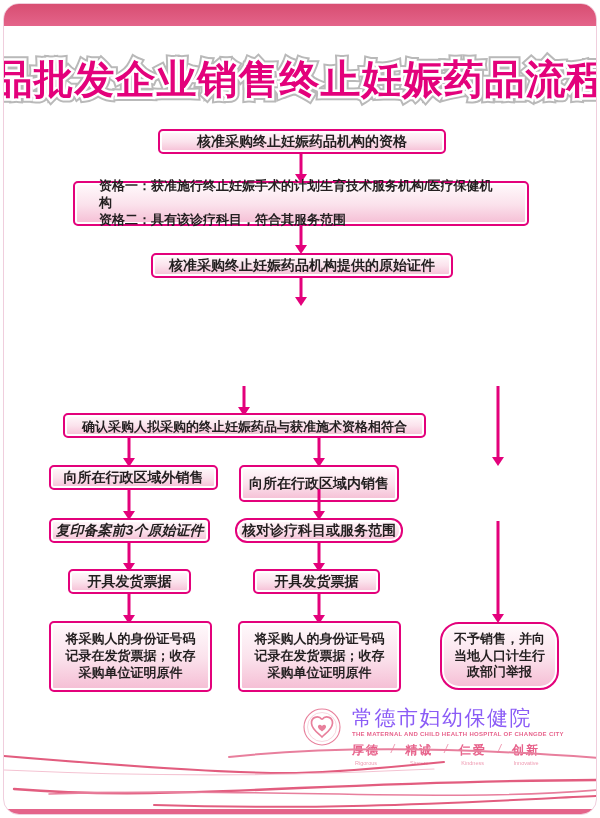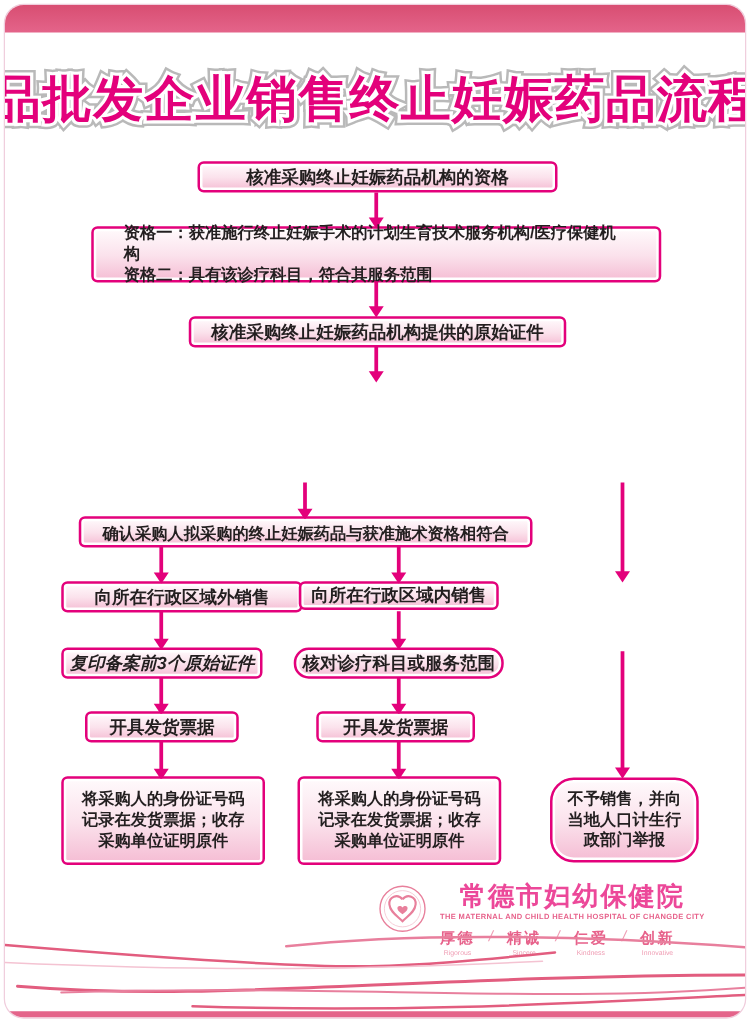--- a/index.html
+++ b/index.html
@@ -39,21 +39,21 @@
   
   .varrow{position:absolute;width:13px;margin-left:-6.5px;}
   .varrow::before{content:"";position:absolute;left:50%;transform:translateX(-50%);
     top:0;bottom:6px;width:3px;background:#e3017b;}
   .varrow::after{content:"";position:absolute;left:50%;transform:translateX(-50%);bottom:0;
     width:0;height:0;border-left:6.5px solid transparent;border-right:6.5px solid transparent;
     border-top:9px solid #e3017b;}
 
   
   .footer{position:absolute;left:298px;top:703px;display:flex;gap:10px;align-items:flex-start;}
-  .fo-name{font-size:21px;font-weight:bold;color:#ec4899;letter-spacing:1.5px;line-height:1.05;text-align:center;}
+  .fo-name{font-size:21px;font-weight:normal;color:#8b5cf6;letter-spacing:1.5px;line-height:1.05;}
   .fo-en{font-size:6px;font-weight:bold;color:#e7628b;letter-spacing:0.3px;margin-top:2px;white-space:nowrap;}
   .fo-values{display:flex;align-items:flex-start;margin-top:5px;gap:11px;}
   .fo-val{text-align:center;}
   .fo-val .cn{font-size:12px;font-weight:bold;color:#e7628b;letter-spacing:2px;}
   .fo-val .en{font-size:5.5px;color:#ef9cb3;margin-top:1px;}
   .fo-slash{color:#ef9cb3;font-size:12px;font-style:italic;margin-top:0;}
 
   .swoosh{position:absolute;left:0;right:0;bottom:4px;height:66px;}
 </style>
 </head>
@@ -88,42 +88,42 @@
 
   <div class="varrow" style="left:240px;top:382px;height:30px;"></div>
   <div class="varrow" style="left:494px;top:382px;height:80px;"></div>
 
   <div class="fbox sm" style="left:59px;top:409px;width:363px;height:25px;align-items:flex-end;">
     <span class="txt">确认采购人拟采购的终止妊娠药品与获准施术资格相符合</span>
   </div>
   <div class="varrow" style="left:125px;top:433px;height:30px;"></div>
   <div class="varrow" style="left:315px;top:433px;height:30px;"></div>
 
-  <div class="fbox" style="left:45px;top:461px;width:193px;height:25px;">
+  <div class="fbox" style="left:45px;top:461px;width:169px;height:25px;">
     <span class="txt">向所在行政区域外销售</span>
   </div>
   <div class="varrow" style="left:125px;top:485px;height:31px;"></div>
 
   <div class="fbox" style="left:45px;top:514px;width:161px;height:25px;font-style:italic;">
     <span class="txt">复印备案前3个原始证件</span>
   </div>
   <div class="varrow" style="left:125px;top:538px;height:30px;"></div>
 
   <div class="fbox" style="left:64px;top:565px;width:123px;height:25px;">
     <span class="txt">开具发货票据</span>
   </div>
   <div class="varrow" style="left:125px;top:589px;height:31px;"></div>
 
   <div class="fbox sm" style="left:45px;top:617px;width:163px;height:71px;">
     <span class="txt">将采购人的身份证号码
 记录在发货票据；收存
 采购单位证明原件</span>
   </div>
 
-  <div class="fbox" style="left:235px;top:461px;width:160px;height:23px;">
+  <div class="fbox" style="left:235px;top:461px;width:160px;height:37px;">
     <span class="txt">向所在行政区域内销售</span>
   </div>
   <div class="varrow" style="left:315px;top:485px;height:31px;"></div>
 
   <div class="fbox" style="left:231px;top:514px;width:168px;height:25px;border-radius:12px;">
     <span class="txt">核对诊疗科目或服务范围</span>
   </div>
   <div class="varrow" style="left:315px;top:538px;height:30px;"></div>
 
   <div class="fbox" style="left:249px;top:565px;width:127px;height:25px;">

